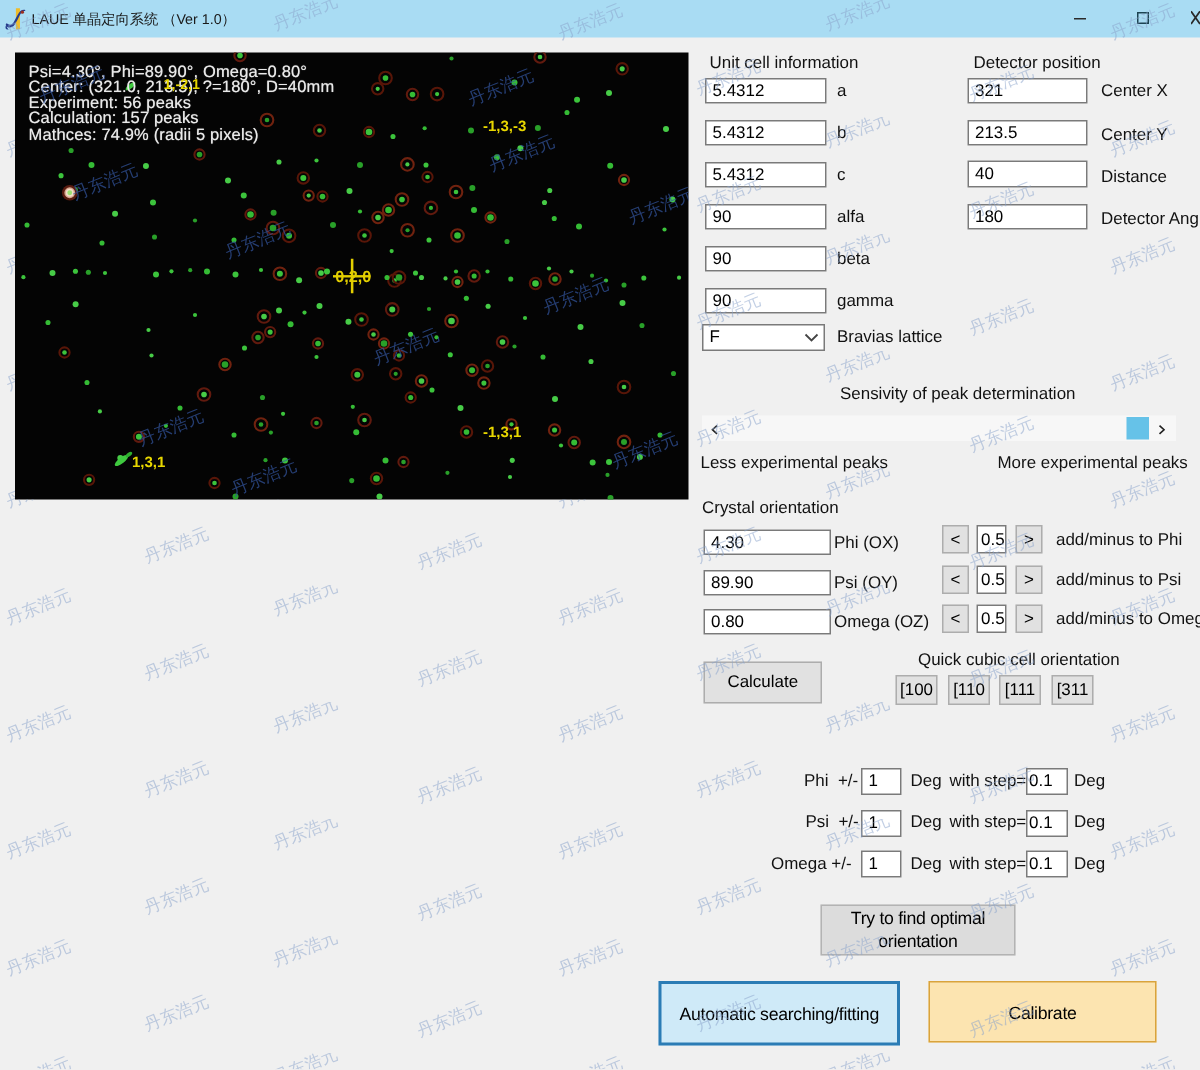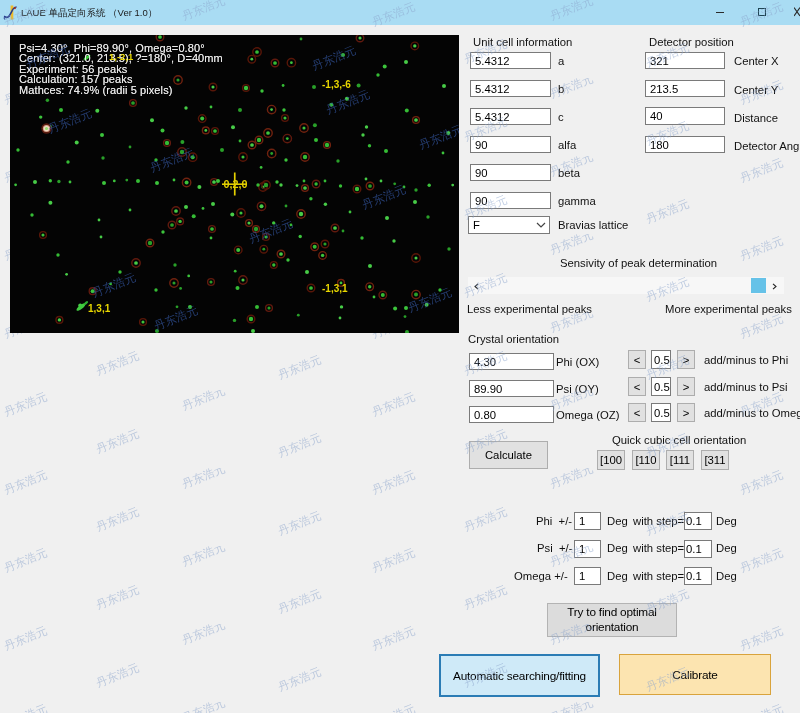--- a/index.html
+++ b/index.html
@@ -317,21 +317,21 @@
 
 <div class="abs" style="left:19px;top:42.9px;font-size:11px;line-height:10.4px;color:#e9e9e9;letter-spacing:0.1px;text-shadow:0 0 0.6px rgba(235,235,235,0.8);">
 Psi=4.30°, Phi=89.90°, Omega=0.80°<br>
 Center: (321.0, 213.5), ?=180°, D=40mm<br>
 Experiment: 56 peaks<br>
 Calculation: 157 peaks<br>
 Mathces: 74.9% (radii 5 pixels)
 </div>
 
 <div class="abs" style="left:93px;top:50.5px;font-size:9.5px;font-weight:bold;color:#e8d700;margin-left:16px;">1,-2,1</div>
-<div class="abs" style="left:322px;top:78.5px;font-size:10px;font-weight:bold;color:#e8d700;">-1,3,-6</div>
+<div class="abs" style="left:322px;top:78.5px;font-size:10px;font-weight:bold;color:#e8d700;">-1,3,-3</div>
 <div class="abs" style="left:322px;top:282.5px;font-size:10px;font-weight:bold;color:#e8d700;">-1,3,1</div>
 <div class="abs" style="left:88px;top:302.5px;font-size:10px;font-weight:bold;color:#e8d700;">1,3,1</div>
 
 <div class="lbl" style="left:473px;top:36px;">Unit cell information</div>
 <div class="tb" style="left:470px;top:52px;width:81px;height:17px;">5.4312</div>
 <div class="tb" style="left:470px;top:80px;width:81px;height:17px;">5.4312</div>
 <div class="tb" style="left:470px;top:108px;width:81px;height:17px;">5.4312</div>
 <div class="tb" style="left:470px;top:136px;width:81px;height:17px;">90</div>
 <div class="tb" style="left:470px;top:164px;width:81px;height:17px;">90</div>
 <div class="tb" style="left:470px;top:192px;width:81px;height:17px;">90</div>

